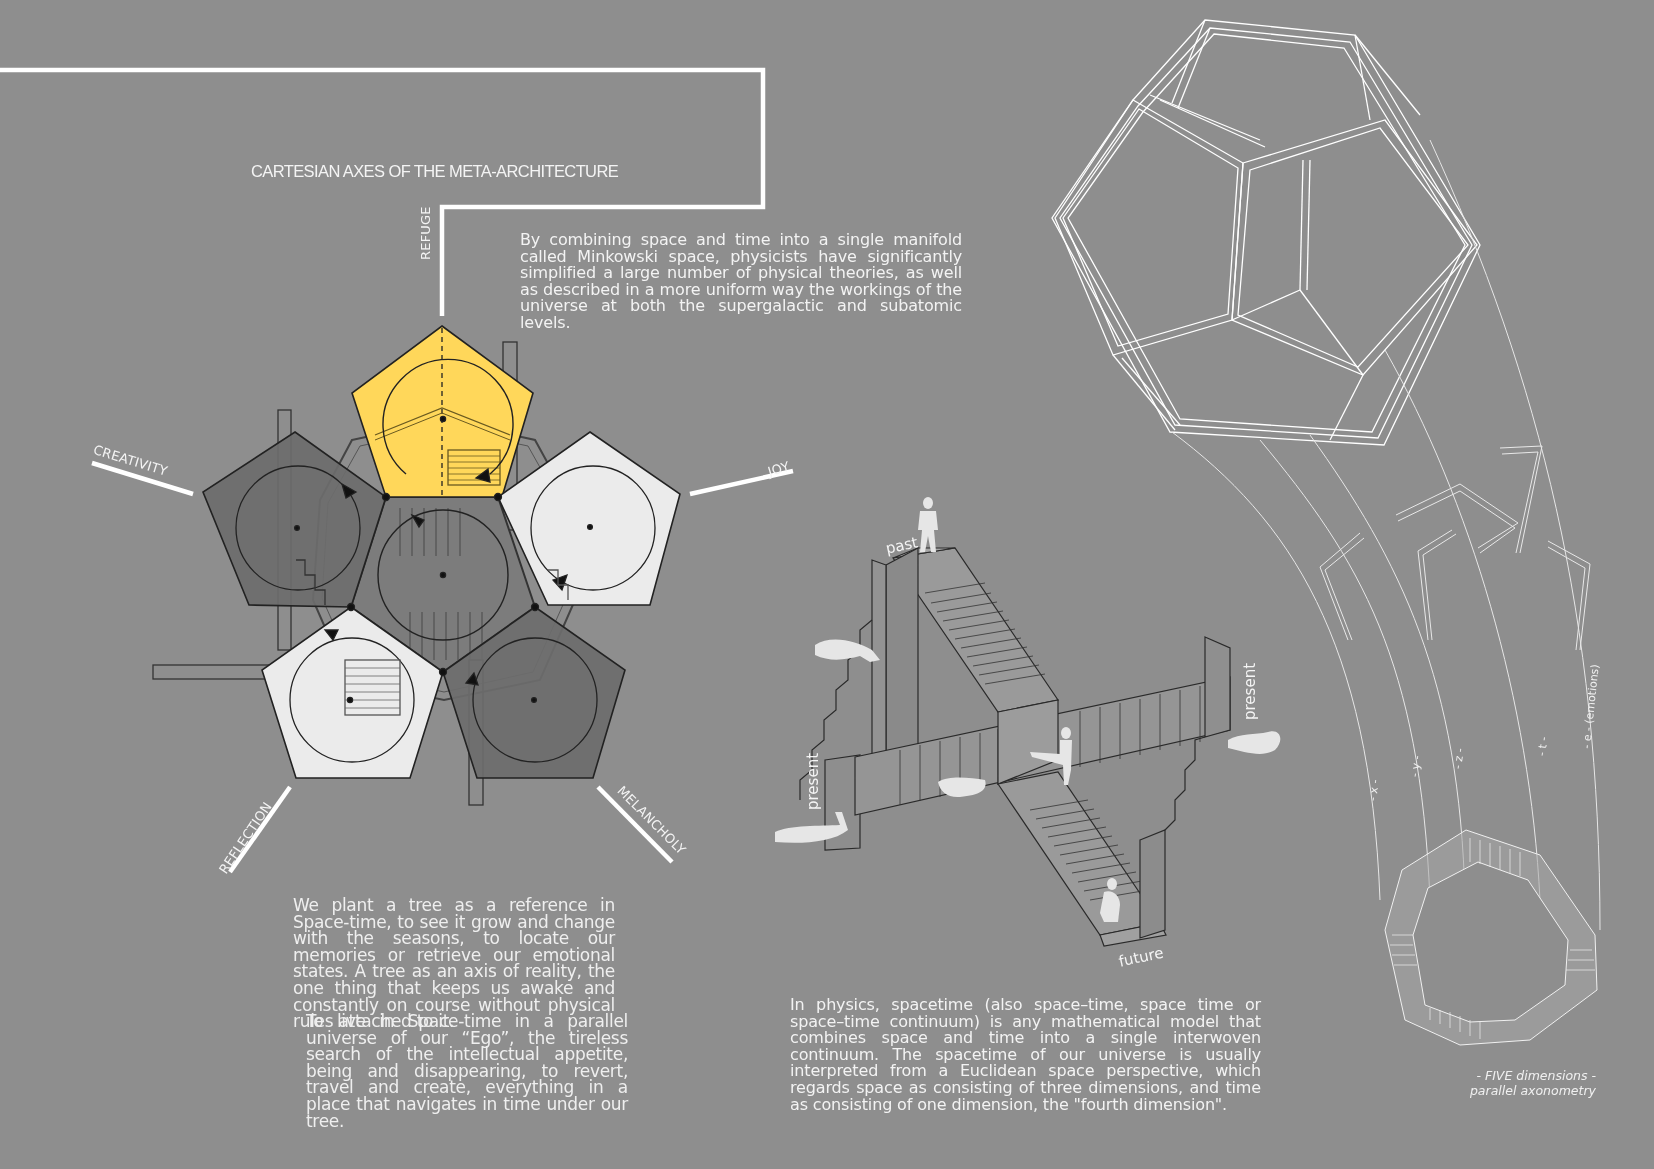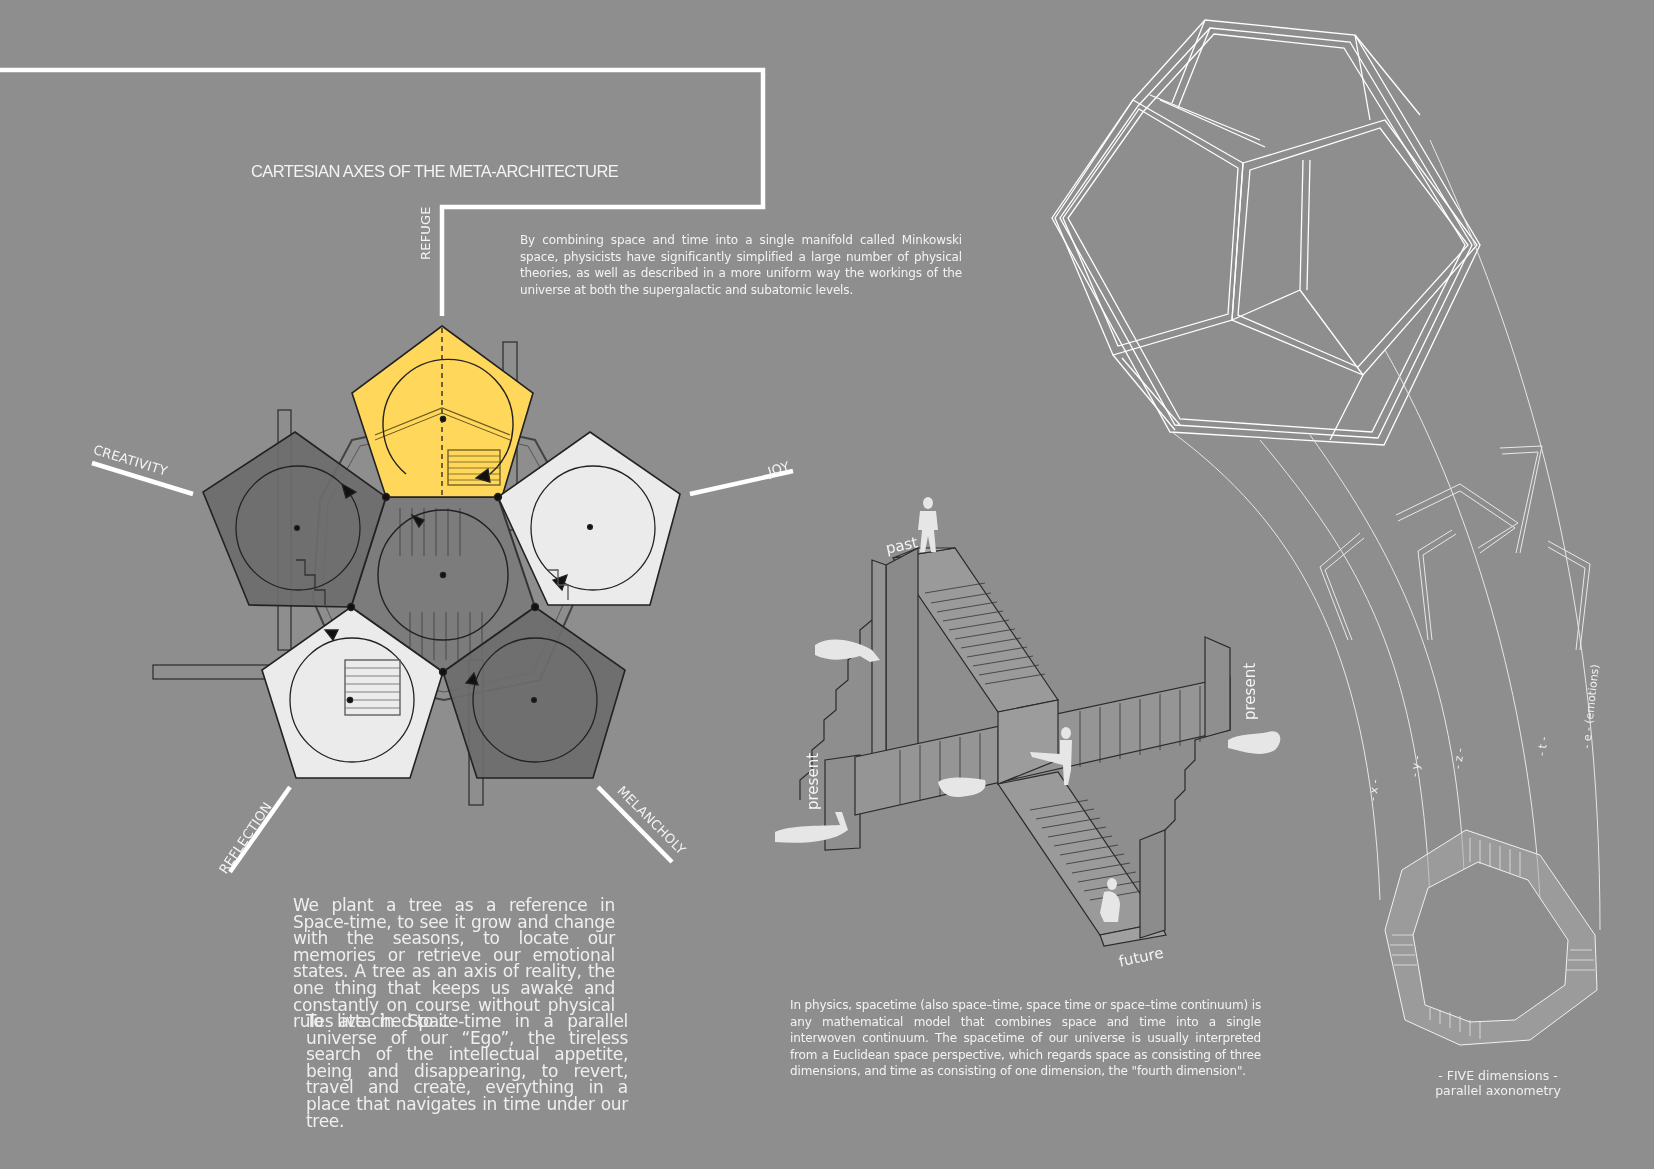--- a/index.html
+++ b/index.html
@@ -12,31 +12,31 @@
   }
   .abs { position: absolute; }
   svg.layer { position: absolute; left: 0; top: 0; }
   .title {
     left: 251px; top: 162px;
     font-size: 16.5px; letter-spacing: -0.6px; color: #f4f4f4;
     font-family: "Liberation Sans", sans-serif;
     white-space: nowrap;
   }
   .para {
-    font-size: 12px; line-height: 16.6px; text-align: justify;
+    font-size: 16px; line-height: 16.6px; text-align: justify;
     color: #f3f3f3; letter-spacing: -0.15px;
   }
   .para.light { font-weight: normal; color: #efefef; font-size: 17px; letter-spacing: -0.3px; }
   .axis-label {
     font-size: 13px; color: #f4f4f4; white-space: nowrap;
     transform-origin: 0 0; letter-spacing: 0.2px;
   }
   .stair-label { font-size: 15px; color: #f4f4f4; white-space: nowrap; transform-origin: 0 0; }
   .dim-label { font-size: 11px; color: #f0f0f0; white-space: nowrap; transform-origin: 0 0; }
-  .caption { left: 1400px; top: 1068px; width: 196px; text-align: center; font-size: 12.5px; line-height: 15px; color: #f0f0f0; }
+  .caption { left: 1400px; top: 1068px; width: 196px; text-align: right; font-size: 12.5px; line-height: 15px; color: #f0f0f0; font-style: italic; }
 </style>
 </head>
 <body>
 
 <svg class="layer" width="1654" height="1169" viewBox="0 0 1654 1169">
 
   <g fill="none" stroke="#ffffff" stroke-width="4.5">
     <polyline points="0,70 763,70 763,207 442,207 442,316"></polyline>
   </g>
 

